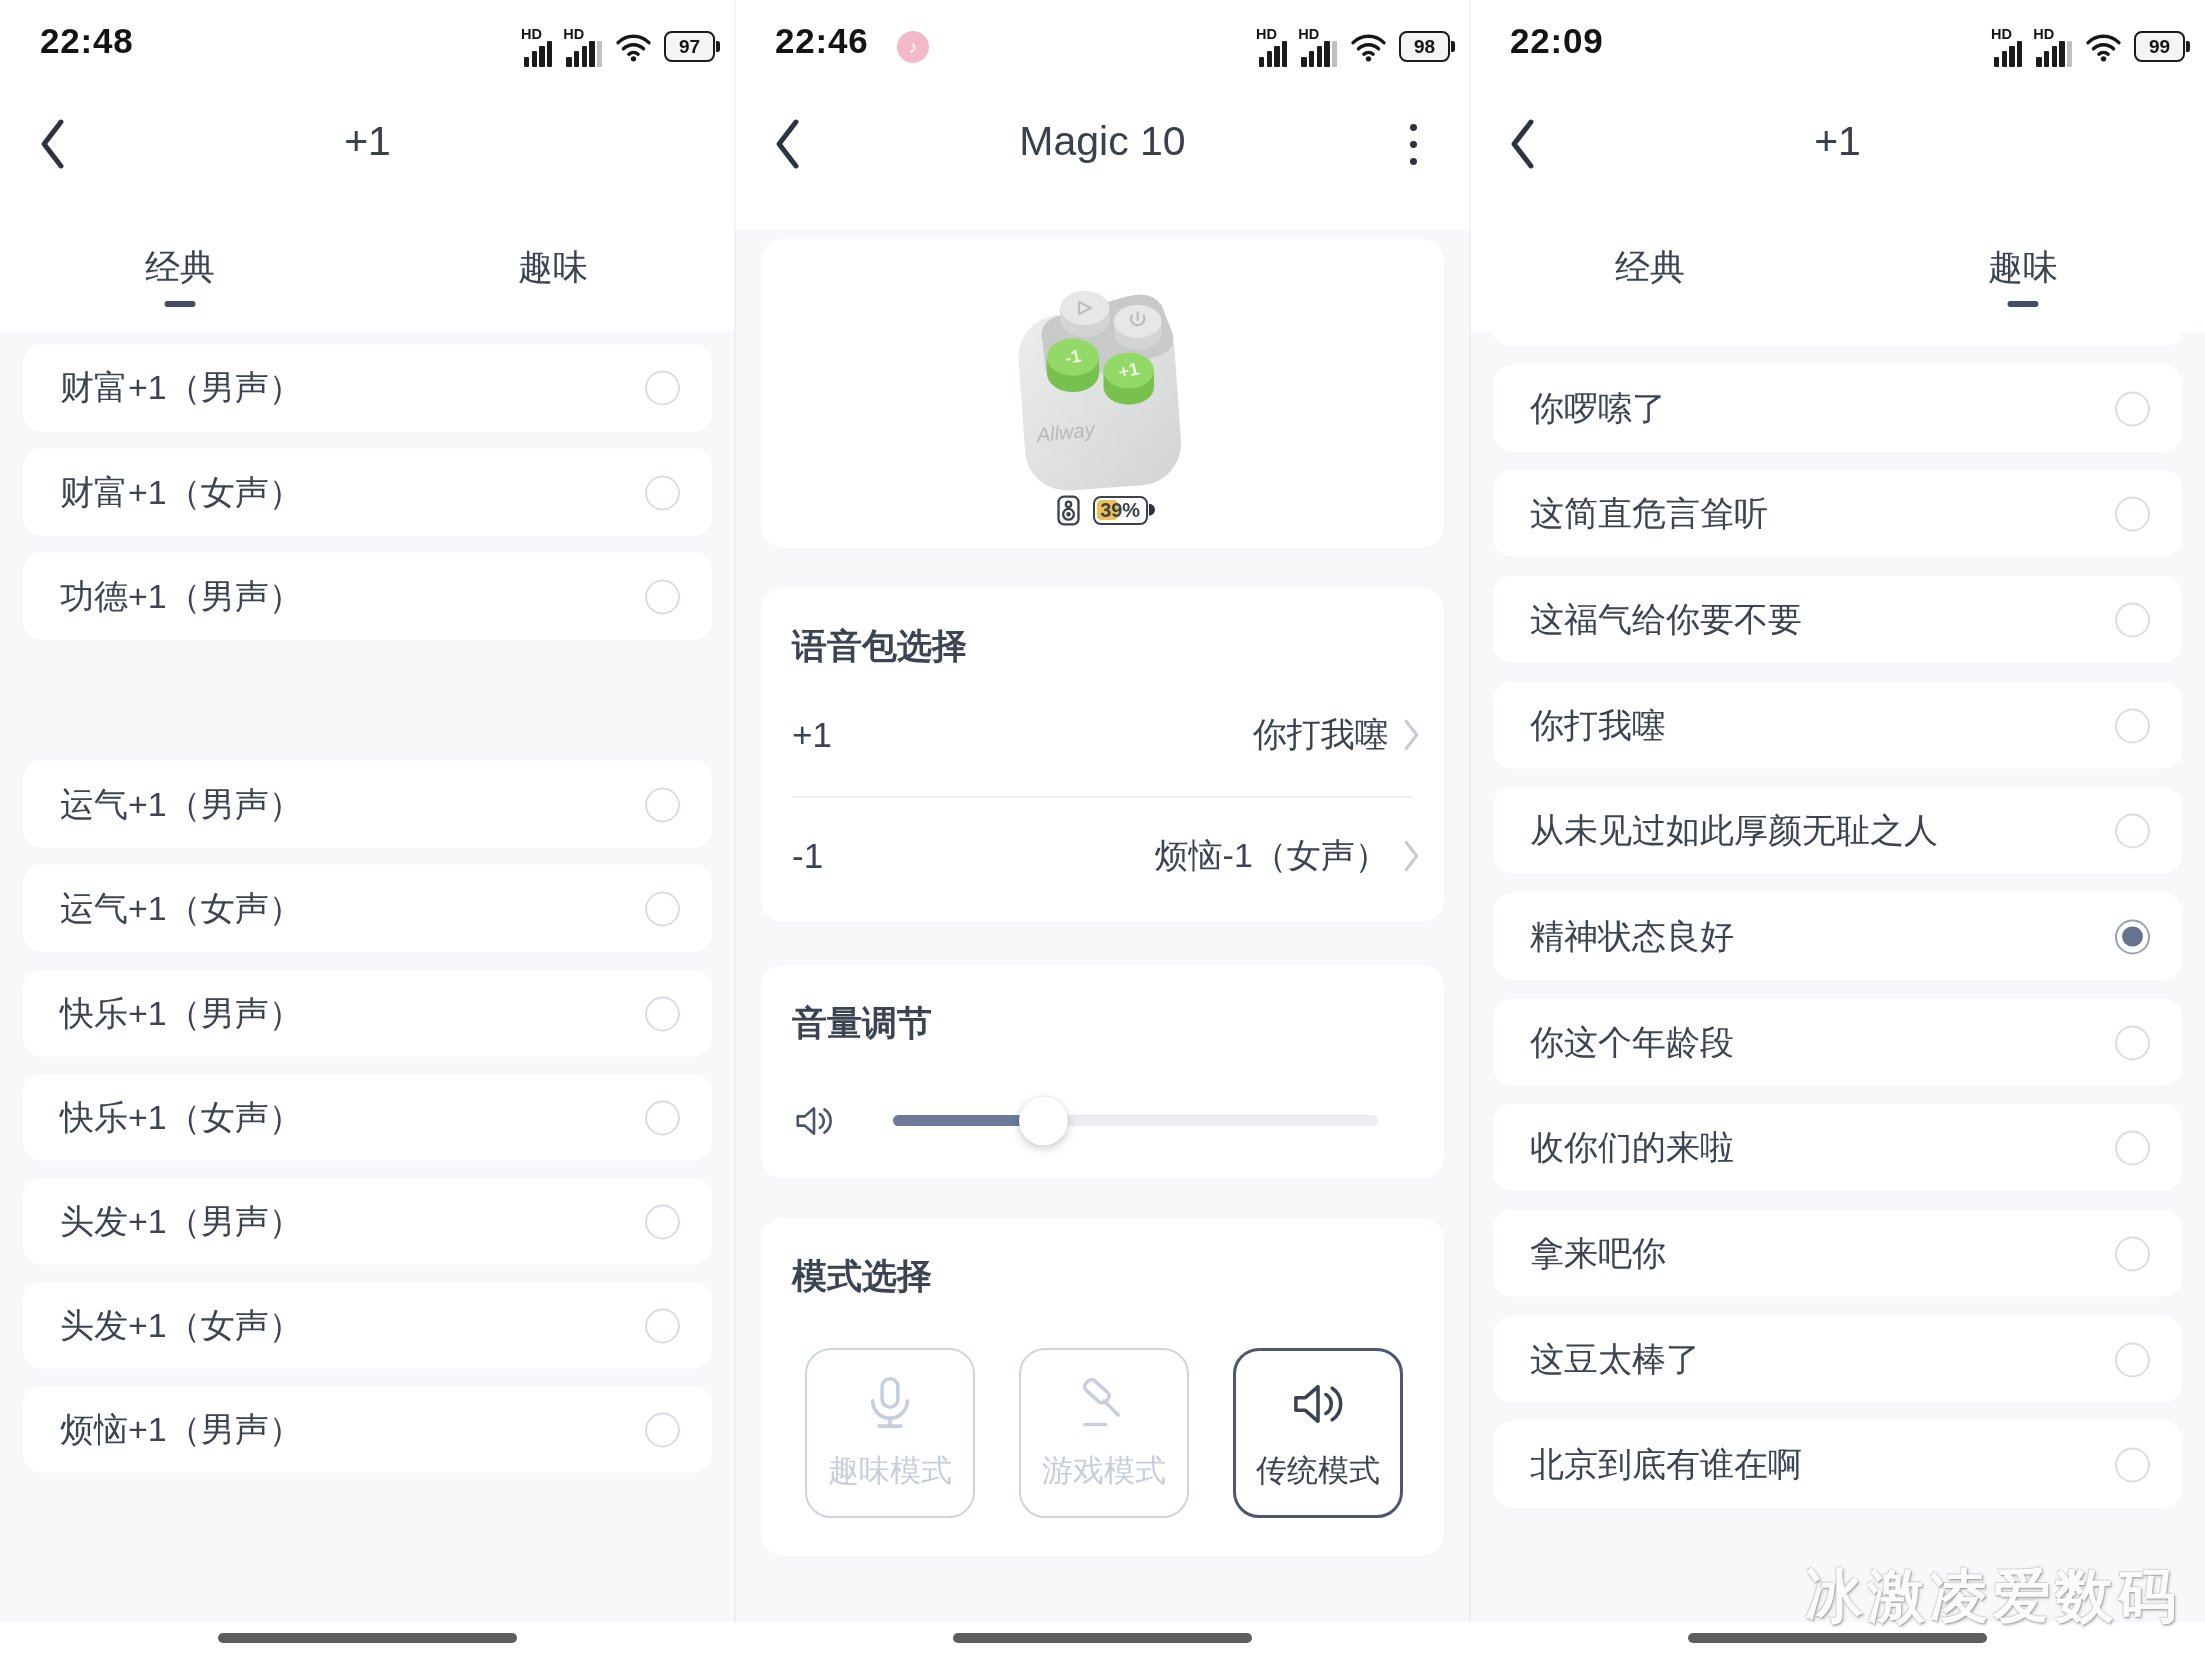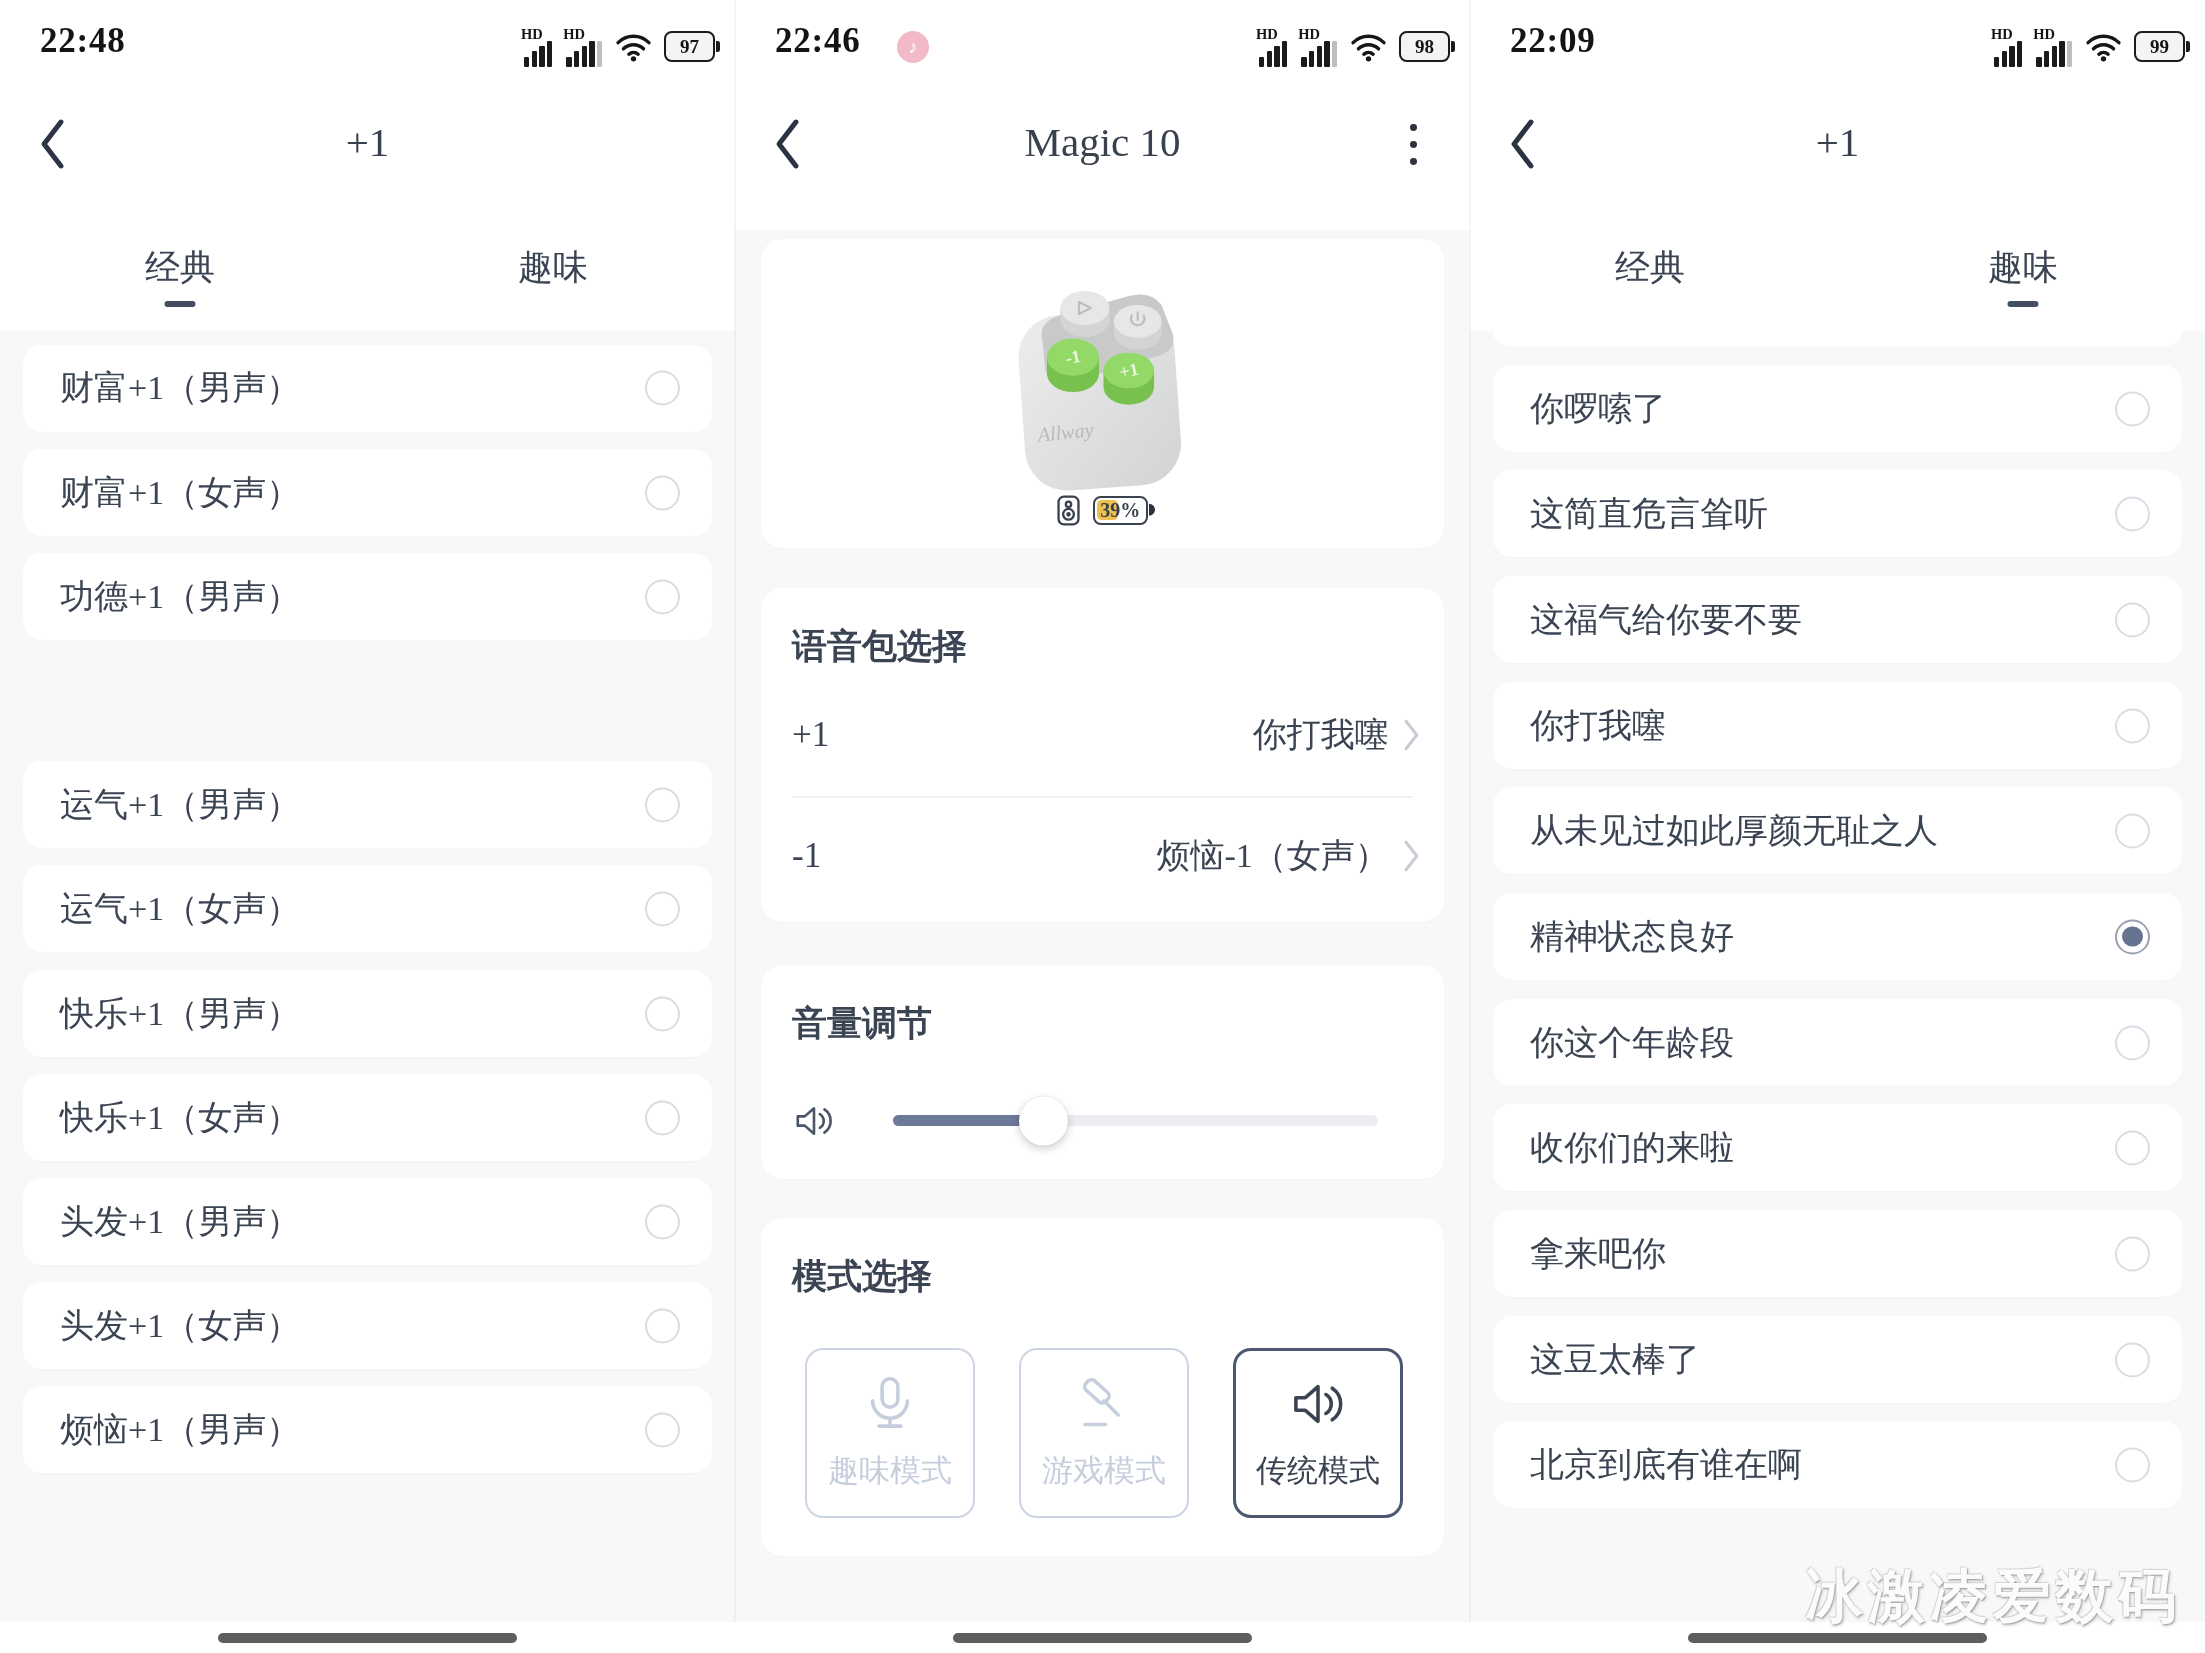--- a/index.html
+++ b/index.html
@@ -1,17 +1,17 @@
 <!DOCTYPE html>
 <html style="font-size:12.3px"><head>
 <meta charset="utf-8">
 <style>
   html,body{margin:0;padding:0;background:#ffffff;}
   .canvas{position:relative;width:2205px;height:1654px;overflow:hidden;background:#ffffff;
-          font-family:Liberation Serif, serif;color:#3b4453;}
+          font-family:Liberation Sans, sans-serif;color:#3b4453;}
   .panel{position:absolute;top:0;width:735px;height:1654px;}
   .p-left{left:0;} .p-mid{left:735px;} .p-right{left:1470px;}
   .seam{position:absolute;top:0;bottom:0;width:1.5px;background:rgba(0,0,0,0.04);}
 
   
   .status{position:absolute;top:0;left:0;right:0;height:84px;}
   .time{position:absolute;left:40px;top:21.4px;font-size:35px;font-weight:600;color:#141414;letter-spacing:0.8px;}
   .pinkdot{position:absolute;left:162px;top:31px;width:32px;height:32px;border-radius:50%;
            background:#f2bac9;color:#fff;font-size:18.4px;display:flex;align-items:center;justify-content:center;}
   .sicons{position:absolute;right:20px;top:26px;height:41px;display:flex;align-items:center;gap:12.3px;}
@@ -61,21 +61,21 @@
   .vrow .chev{margin-left:13.8px;width:18.4px;height:34px;}
   .divider{position:absolute;left:31px;right:31px;top:208px;height:1.5px;background:#eef0f2;}
 
   .slider-row{position:absolute;left:31px;right:0;top:121px;height:69px;display:flex;align-items:center;}
   .spk-small{width:44px;height:44px;color:#4b5568;flex:none;}
   .track{position:relative;margin-left:57px;width:485px;height:10.7px;border-radius:5.4px;background:#ebedf0;}
   .fill{position:absolute;left:0;top:0;bottom:0;border-radius:5.4px;background:#6c7998;}
   .thumb{position:absolute;right:-24.5px;top:50%;transform:translateY(-50%);width:49px;height:49px;border-radius:50%;
          background:#fff;box-shadow:0 3.1px 9.2px rgba(0,0,0,0.20),0 0 1.5px rgba(0,0,0,0.12);}
 
-  .modebtn{position:absolute;top:130px;width:170px;height:170px;border:2.3px solid #ccd5e3;border-radius:18px;
+  .modebtn{position:absolute;top:130px;width:170px;height:170px;border:2.3px solid #ccd5e3;border-radius:26px;
            box-sizing:border-box;display:flex;flex-direction:column;align-items:center;justify-content:center;gap:15.3px;
            color:#c6cedd;background:#fff;}
   .modebtn .mlabel{font-size:31px;}
   .modebtn svg{width:60px;height:60px;}
   .modebtn.active{border-color:#4c586f;border-width:3.1px;color:#3a4352;}
   .modebtn.active .mlabel{font-weight:500;}
   .mb1{left:44px;} .mb2{left:258px;} .mb3{left:472px;}
 
   
   .prodsvg{position:absolute;left:188px;top:4.6px;width:306px;height:253px;}

